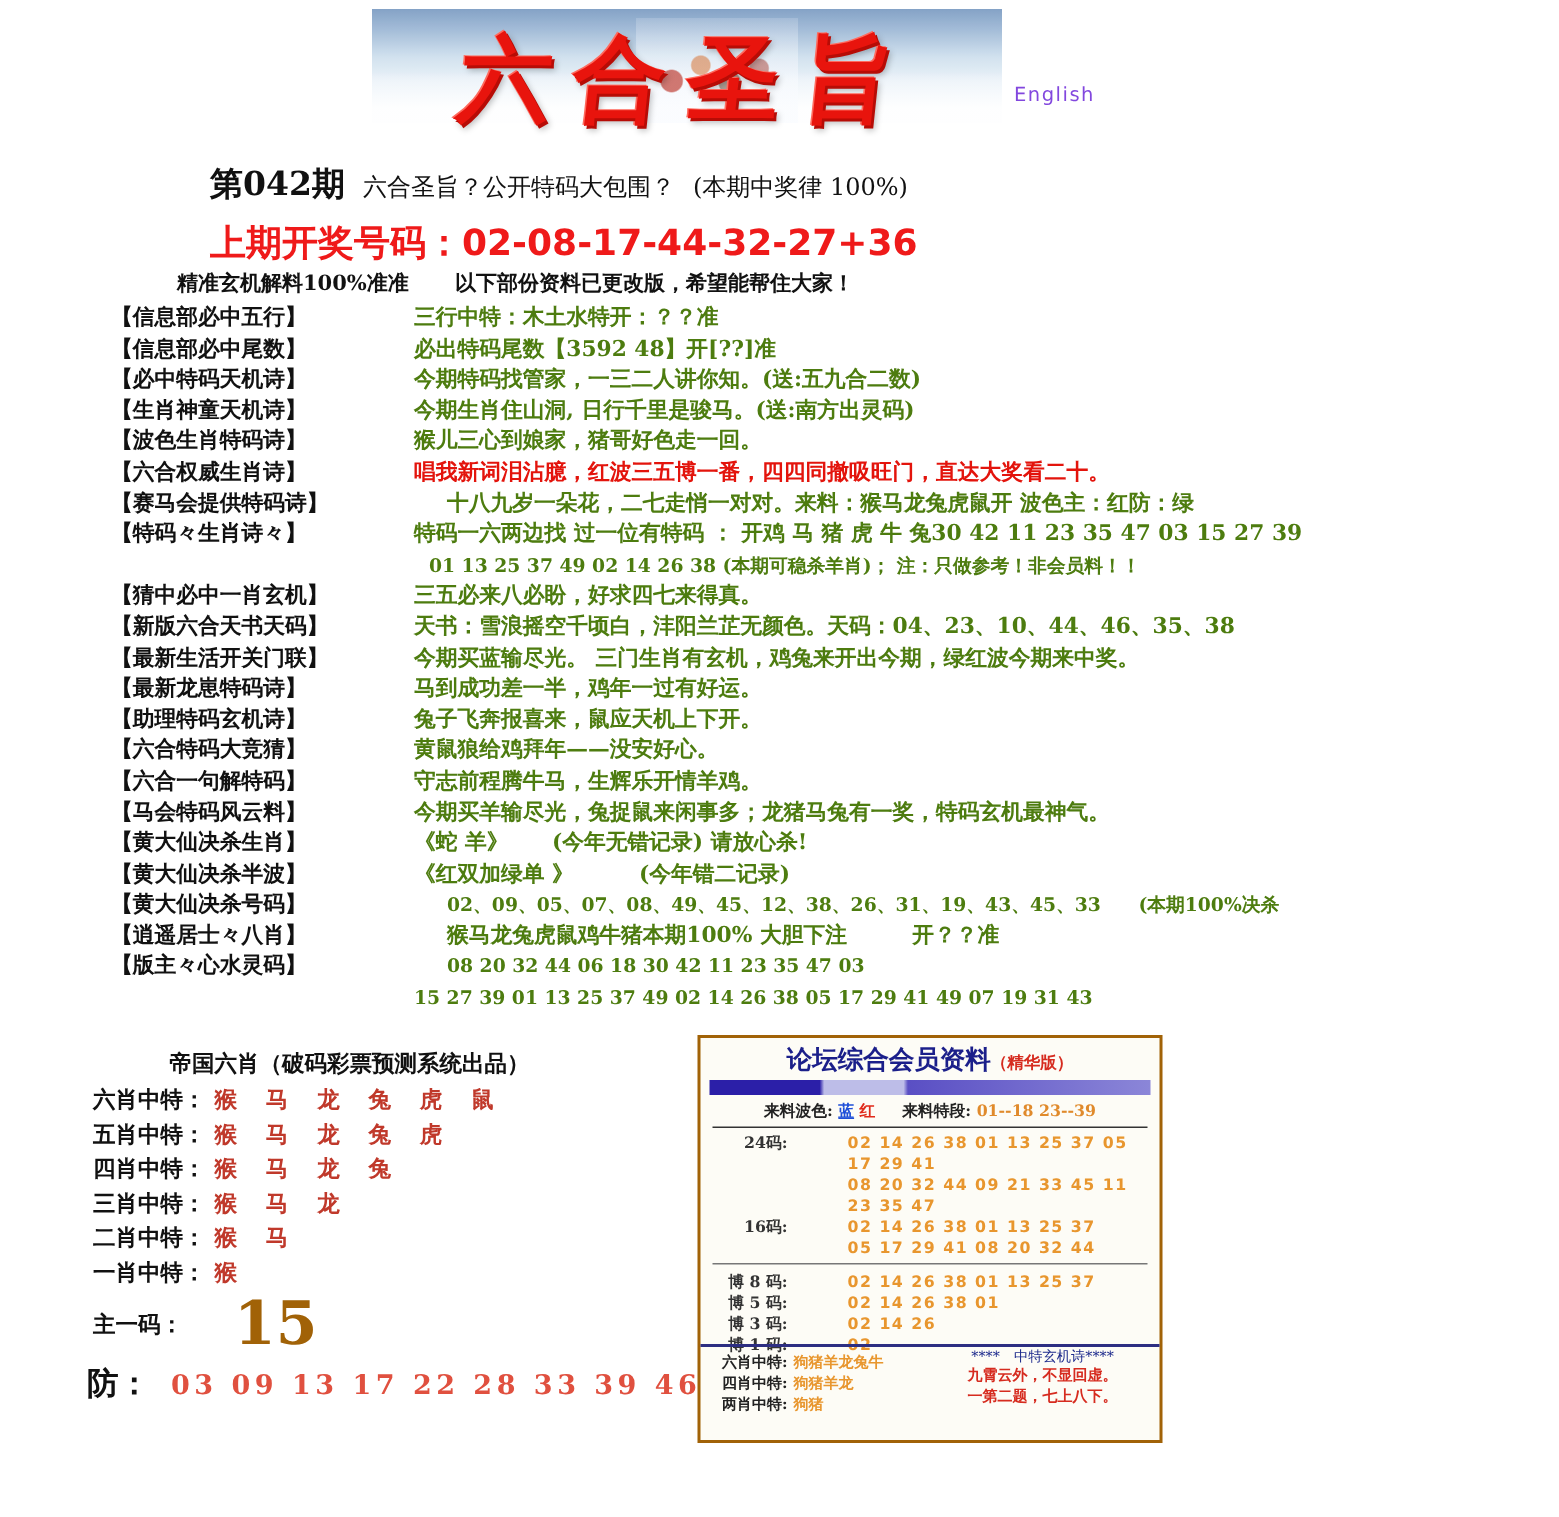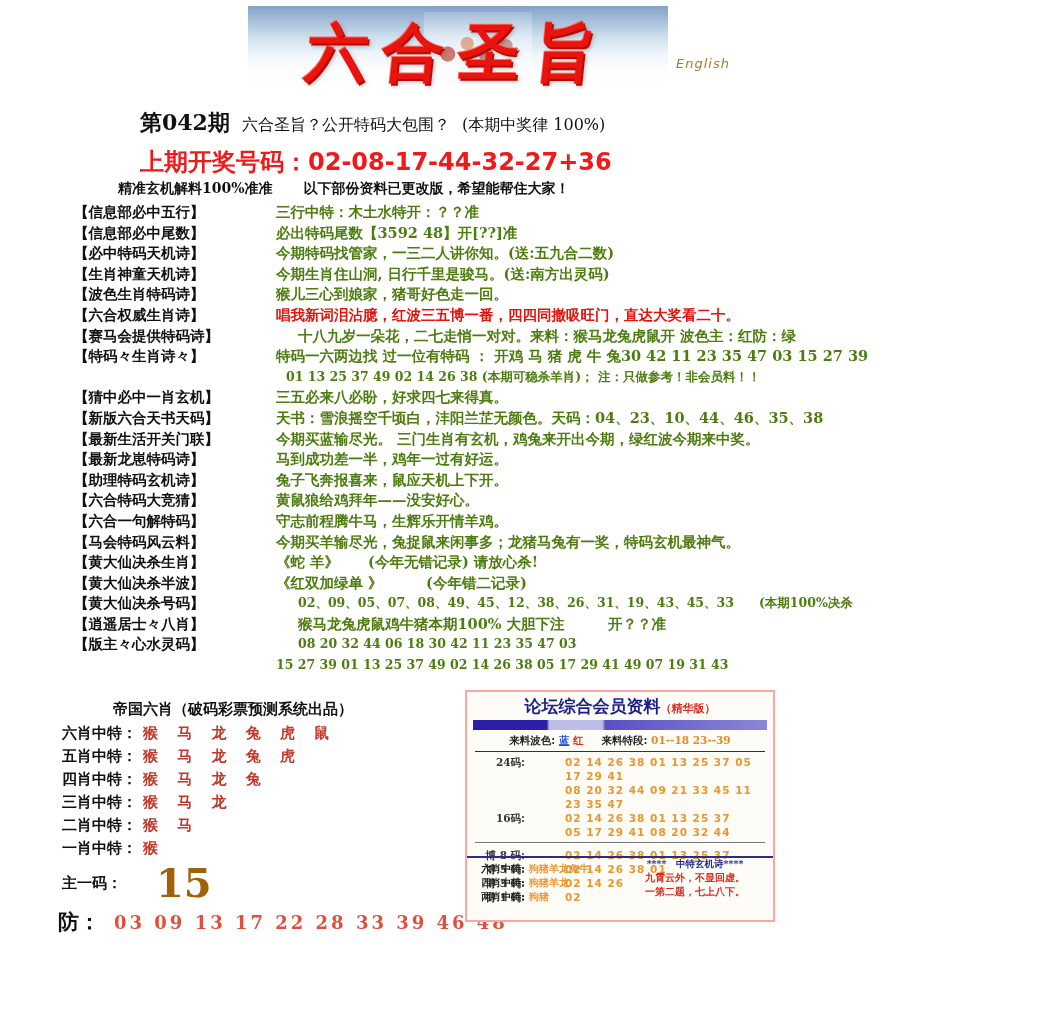--- a/index.html
+++ b/index.html
@@ -31,22 +31,22 @@
   }
   .banner-title{
     position:absolute;left:10px;top:20px;width:400px;text-align:center;
     font-family:"DejaVu Serif","Liberation Serif",serif;
     font-size:62px;font-weight:bold;letter-spacing:14px;
     color:#e8140d;line-height:1;
     text-shadow:2px 2px 0 #b70c06, -1px -1px 0 #ff6a5e, 3px 3px 4px rgba(0,0,0,.25);
     transform:skewX(-6deg);
   }
   .banner-en{
-    position:absolute;left:676px;top:56px;font-size:13px;color:#a16207;
-    font-style:italic;letter-spacing:1px;opacity:.85;
+    position:absolute;left:676px;top:56px;font-size:13px;color:#6d28d9;
+    letter-spacing:1px;opacity:.85;
   }
   
   .issue-row{position:absolute;left:140px;top:108px;display:flex;align-items:baseline;gap:12px;}
   .issue-no{font-family:"DejaVu Serif","Liberation Serif",serif;font-size:22px;font-weight:bold;color:#111;letter-spacing:0px;}
   .issue-sub{font-family:"DejaVu Serif","Liberation Serif",serif;font-size:16px;color:#111;}
   .last-draw{
     position:absolute;left:140px;top:146px;color:#ef1a1a;font-weight:bold;
     font-family:"DejaVu Serif","Liberation Serif",serif;font-size:24px;letter-spacing:0px;
   }
   .last-draw .nums{font-family:"DejaVu Sans","Liberation Sans",sans-serif;font-size:24px;}
@@ -85,22 +85,22 @@
   .main-code{position:absolute;left:62px;top:866px;display:flex;align-items:center;}
   .main-code .k{font-family:"DejaVu Serif","Liberation Serif",serif;font-size:15px;font-weight:bold;color:#111;}
   .main-code .v{margin-left:34px;color:#a16207;font-weight:bold;font-size:40px;
                 font-family:"DejaVu Serif","Liberation Serif",serif;line-height:34px;}
   .guard{position:absolute;left:58px;top:908px;display:flex;align-items:baseline;}
   .guard .k{font-family:"DejaVu Serif","Liberation Serif",serif;font-size:21px;font-weight:bold;color:#111;}
   .guard .v{margin-left:14px;color:#e0503f;font-weight:bold;font-size:18px;letter-spacing:3px;
             font-family:"DejaVu Serif","Liberation Serif",serif;}
   
   .panel{
-    position:absolute;left:465px;top:690px;width:310px;height:232px;
-    border:2px solid #fca5a5;background:#fdfcf6;box-sizing:border-box;
+    position:absolute;left:465px;top:690px;width:310px;height:272px;
+    border:2px solid #a16207;background:#fdfcf6;box-sizing:border-box;
   }
   .panel-head{text-align:center;padding-top:3px;}
   .panel-head .t{font-family:"DejaVu Serif","Liberation Serif",serif;font-size:17px;font-weight:bold;color:#1b1f8a;}
   .panel-head .t2{font-size:11px;color:#d62b1f;font-weight:bold;}
   .panel-bar{height:10px;margin:2px 6px 0 6px;
     background:linear-gradient(90deg,#2b1fa8 0%,#2b1fa8 25%,#bdbde8 26%,#bdbde8 44%,#5a4fc4 45%,#8b86d8 100%);}
   .panel-meta{display:flex;justify-content:center;gap:18px;font-size:10.5px;padding:4px 0 2px 0;
     font-family:"DejaVu Serif","Liberation Serif",serif;font-weight:bold;color:#222;}
   .panel-meta .blue{color:#1f4fd8;text-decoration:underline;}
   .panel-meta .red{color:#e02b1b;}
@@ -111,21 +111,21 @@
         font-family:"DejaVu Sans","Liberation Sans",sans-serif;}
   .grow .gk{width:58px;flex:0 0 58px;text-align:right;padding-right:4px;color:#333;
             font-family:"DejaVu Serif","Liberation Serif",serif;}
   .grow .gv{color:#e8962e;letter-spacing:1px;margin-left:36px;}
   .hr2{border-top:1px solid #777;margin:3px 8px;}
   .zrow{display:flex;font-size:10px;line-height:14px;font-weight:bold;
         font-family:"DejaVu Serif","Liberation Serif",serif;}
   .zrow .zk{width:58px;flex:0 0 58px;text-align:right;padding-right:4px;color:#222;}
   .zrow .zv{color:#e8962e;}
   .poem{position:absolute;right:8px;top:0;width:140px;text-align:center;}
-  .poem .ptitle{font-size:9.5px;font-weight:bold;color:#1d2a8c;font-family:"DejaVu Serif","Liberation Serif",serif;}
+  .poem .ptitle{font-size:9.5px;font-weight:normal;color:#1d2a8c;font-family:"DejaVu Serif","Liberation Serif",serif;}
   .poem .pline{font-size:10px;font-weight:bold;color:#d62b1f;font-family:"DejaVu Serif","Liberation Serif",serif;line-height:14px;}
   .panel-bottom{position:absolute;left:0;bottom:0;width:100%;height:62px;border-top:2px solid #2d2e82;}
 </style>
 </head>
 <body>
 
 <div class="banner">
   <div class="banner-pic">
     <div class="ridge"></div>
   </div>

